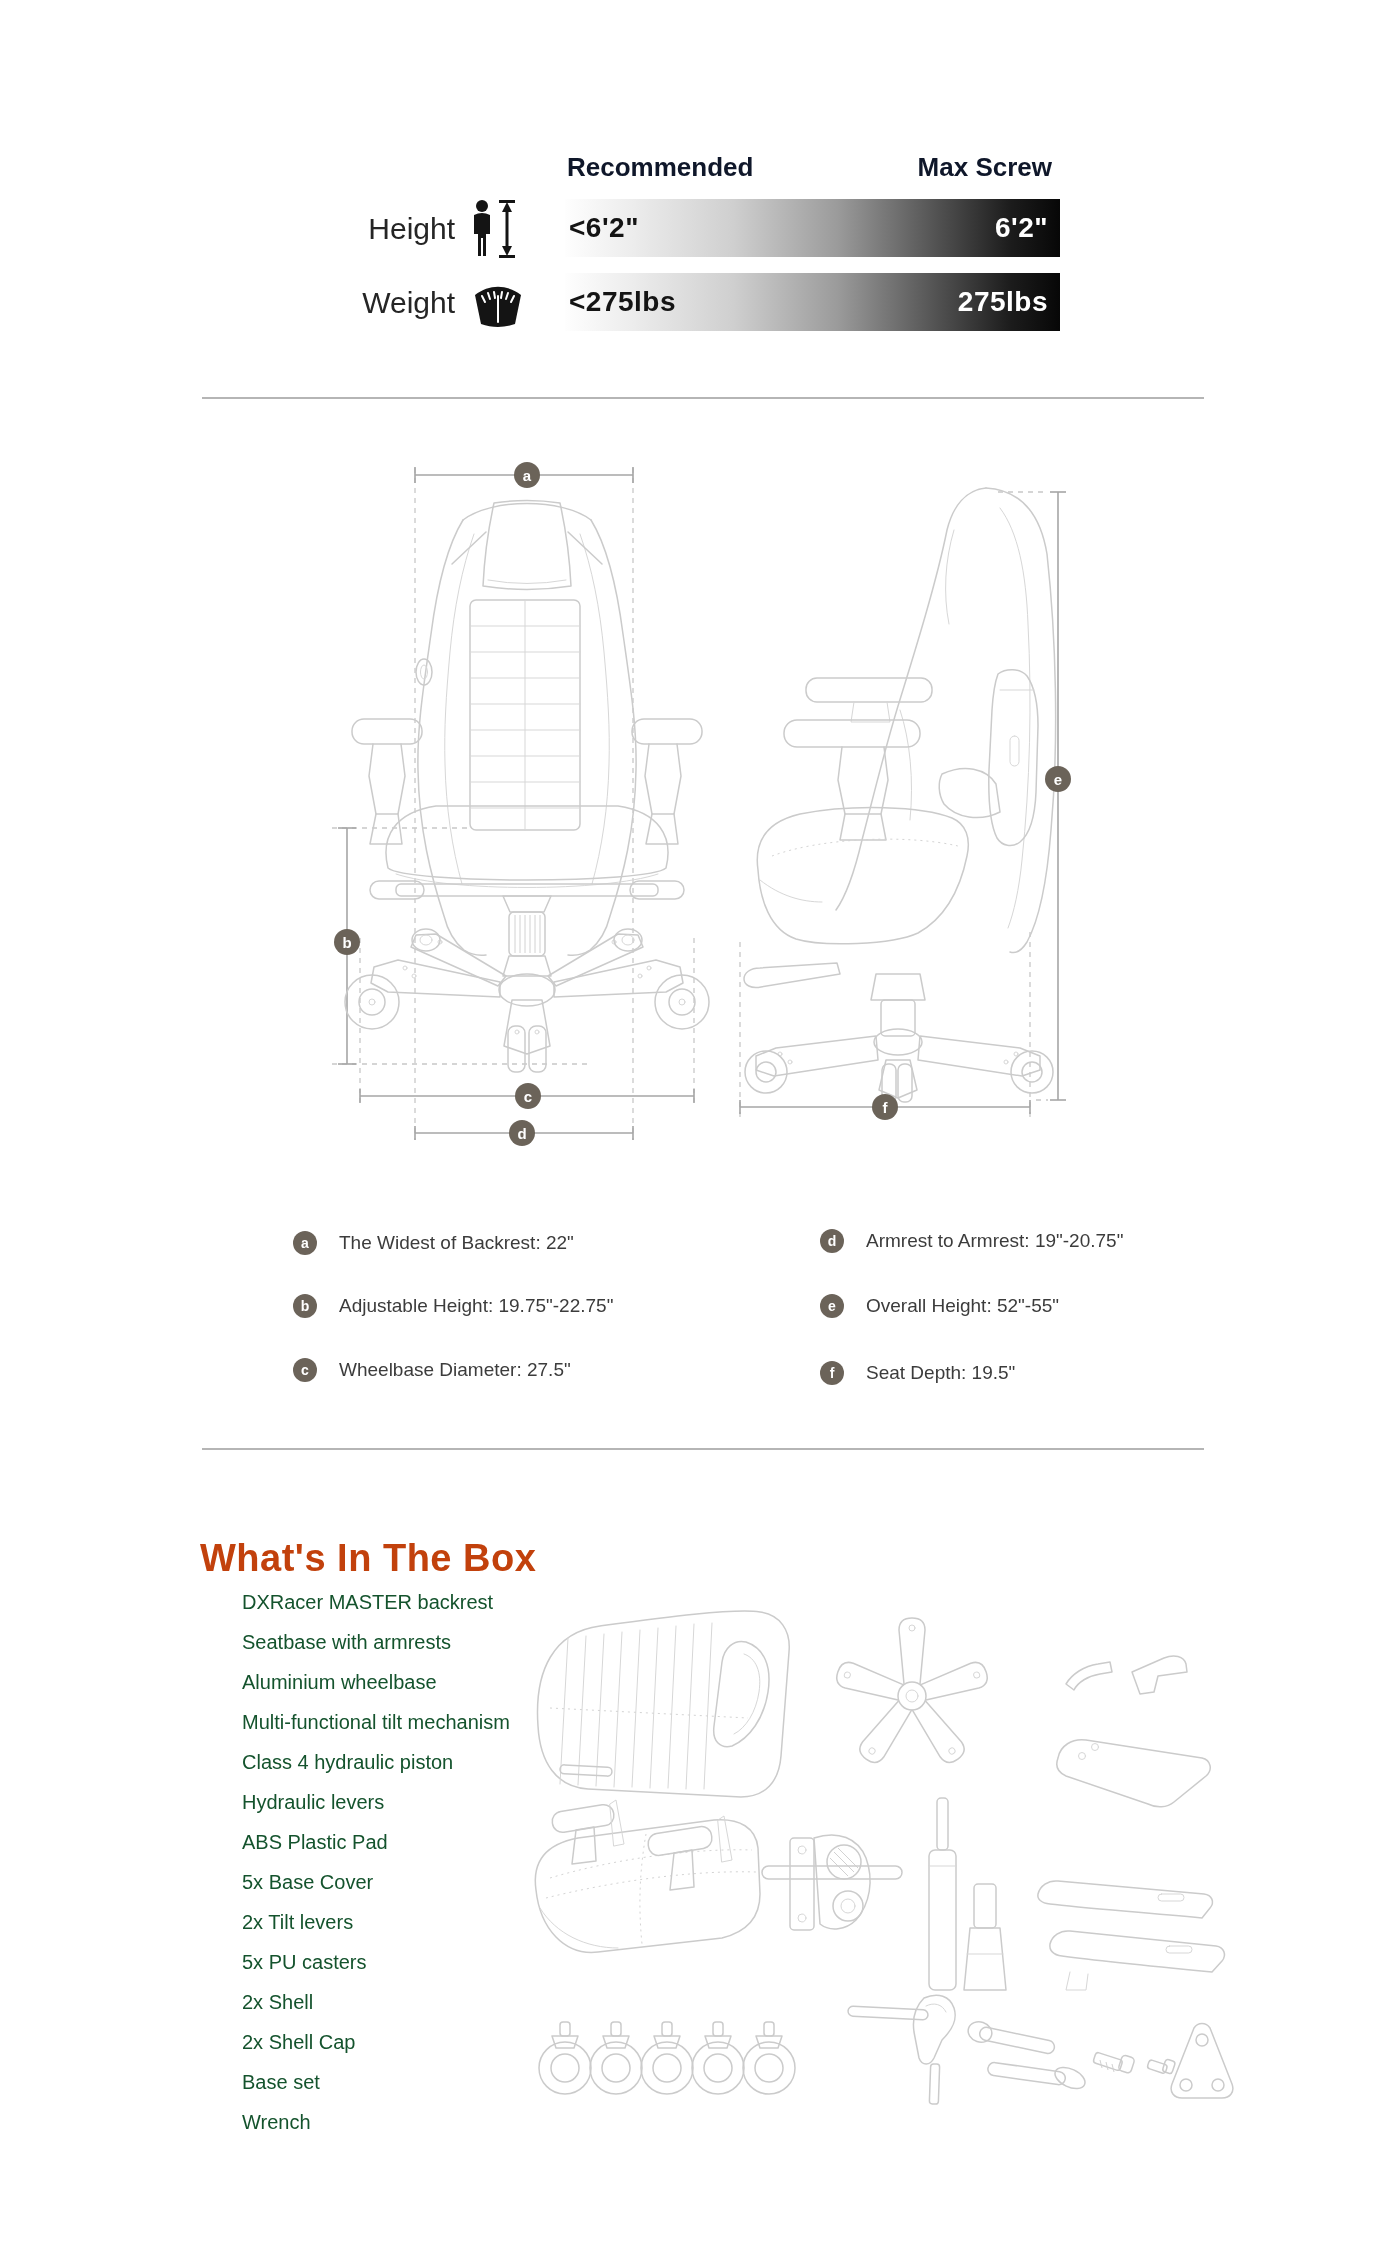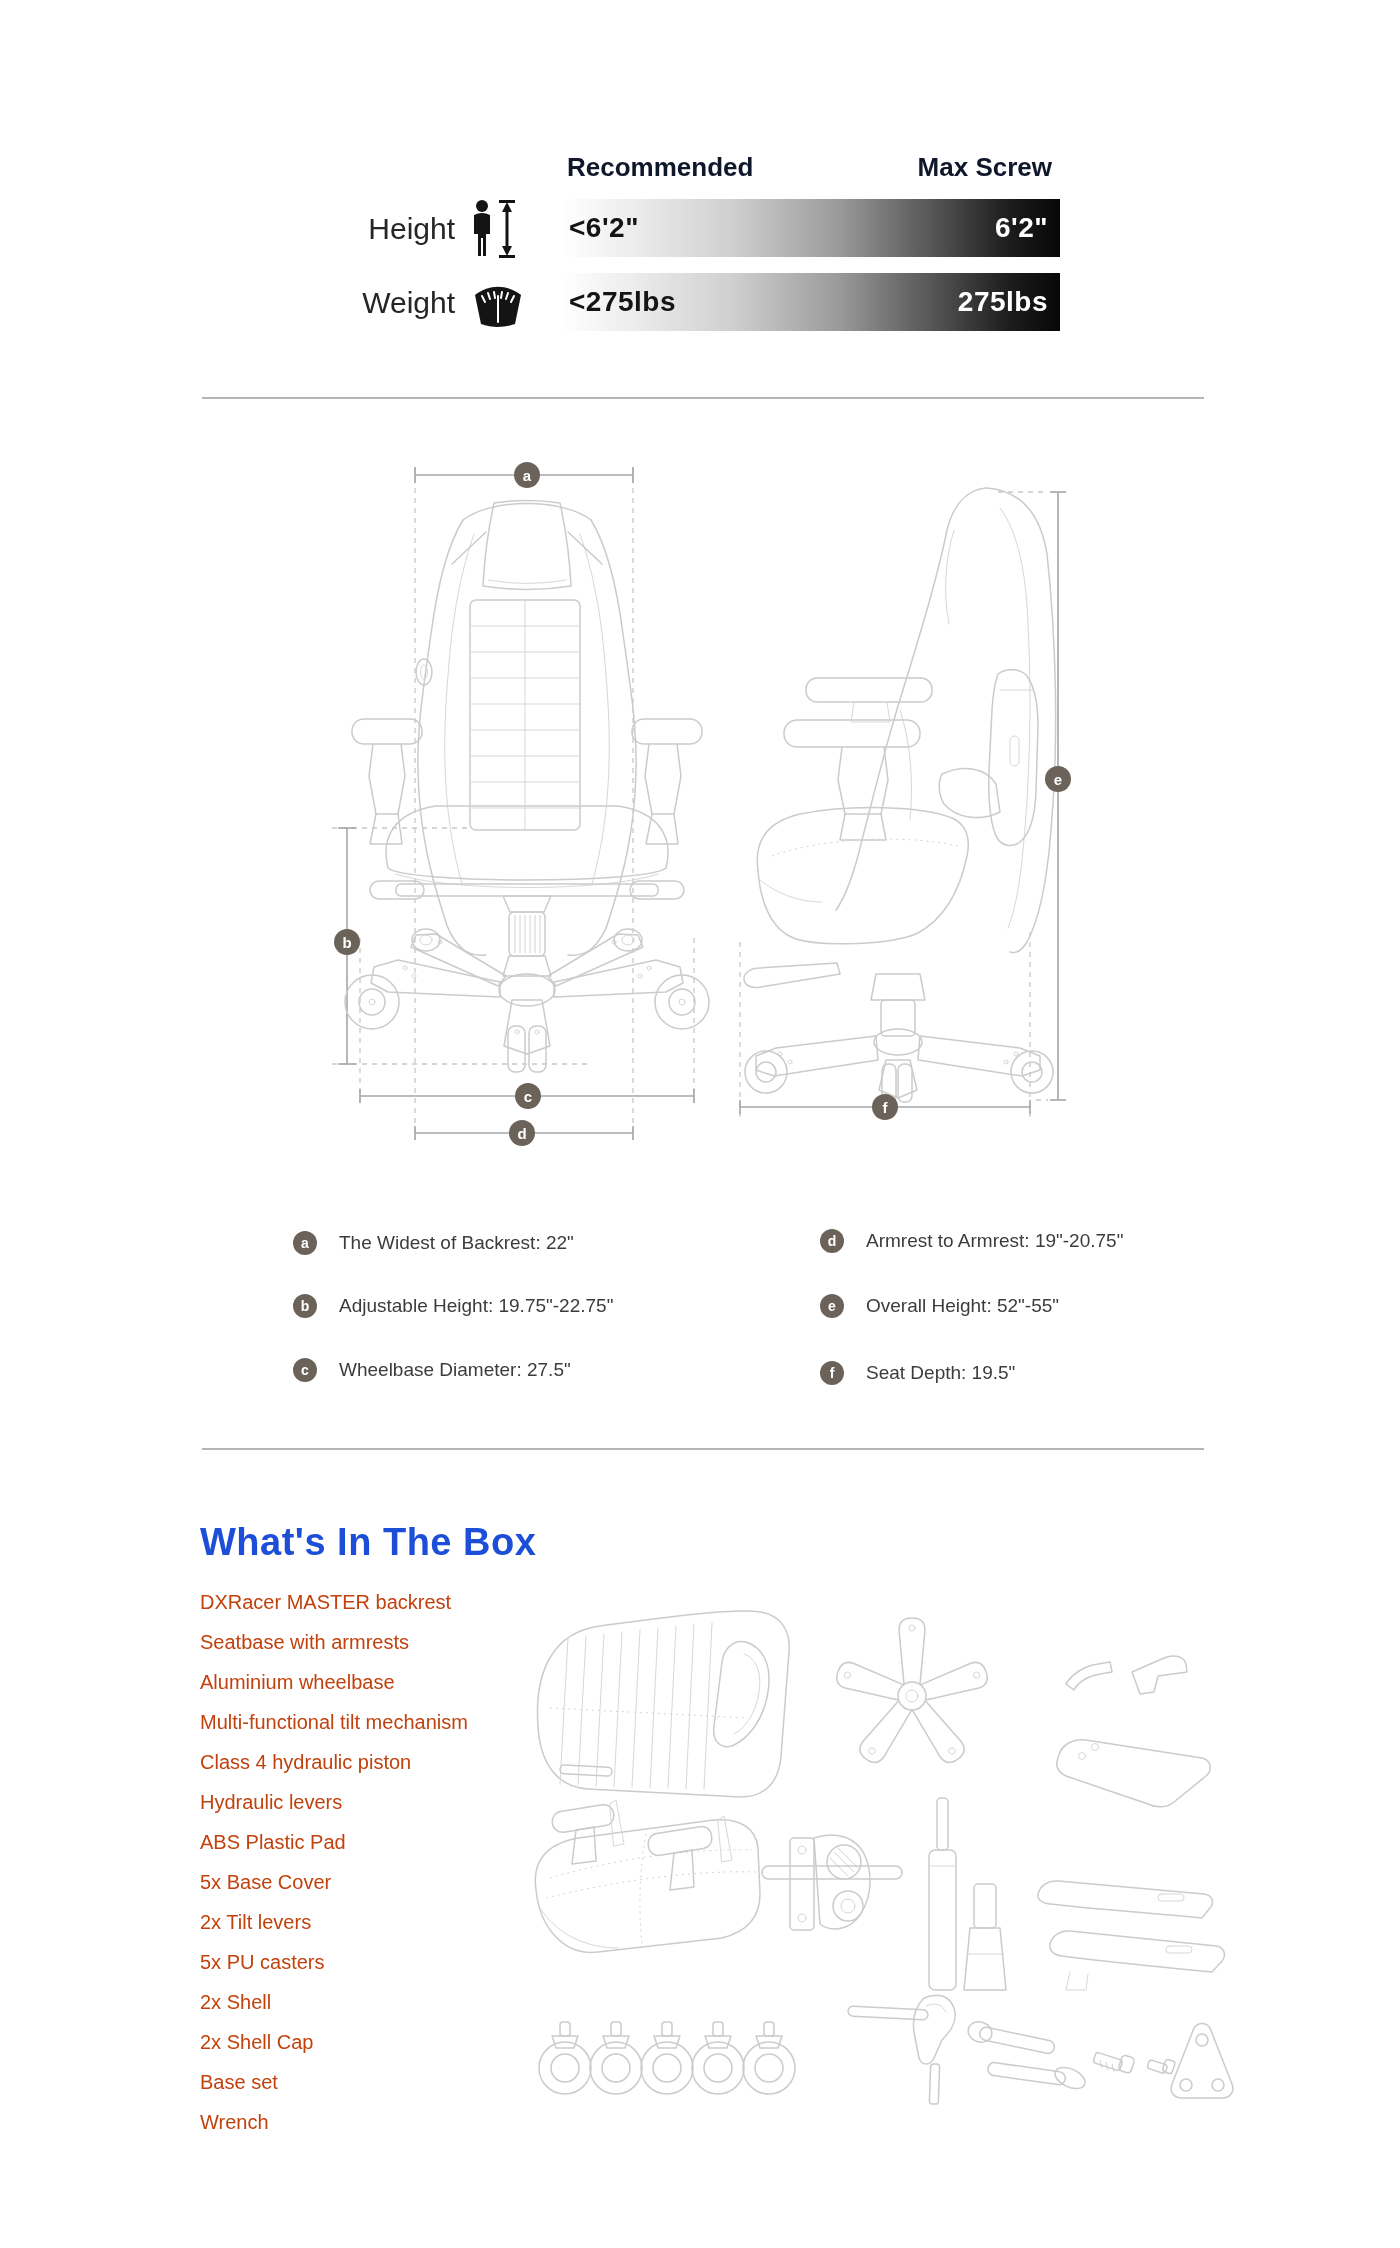--- a/index.html
+++ b/index.html
@@ -33,23 +33,23 @@
     color:#fff;font-size:15px;font-weight:700;display:flex;align-items:center;justify-content:center;
   }
   
   .legend-row{position:absolute;display:flex;align-items:center;gap:22px;height:26px;}
   .legend-badge{
     width:24px;height:24px;border-radius:50%;background:#6b6359;color:#fff;
     font-size:14px;font-weight:700;display:flex;align-items:center;justify-content:center;flex:0 0 24px;
   }
   .legend-text{font-size:19px;color:#3c3c3c;white-space:nowrap;}
   
-  #box-title{position:absolute;left:200px;top:1505px;font-size:38px;font-weight:700;color:#1d4ed8;letter-spacing:.5px;margin-top:16px;}
+  #box-title{position:absolute;left:200px;top:1505px;font-size:38px;font-weight:700;color:#c2410c;letter-spacing:.5px;}
   #box-list{position:absolute;left:200px;top:1582px;list-style:none;margin:0;padding:0;}
-  #box-list li{height:40px;line-height:40px;font-size:20px;color:#c2410c;white-space:nowrap;}
+  #box-list li{height:40px;line-height:40px;font-size:20px;color:#14532d;white-space:nowrap;margin-left:42px;}
   #box-art{position:absolute;left:510px;top:1598px;}
 </style>
 </head>
 <body>
 
 <section>
   <div class="spec-header" style="left:567px;top:152px">Recommended</div>
   <div class="spec-header" style="right:348px;top:152px">Max Screw</div>
 
   <div class="spec-label" style="left:295px;top:212px">Height</div>

